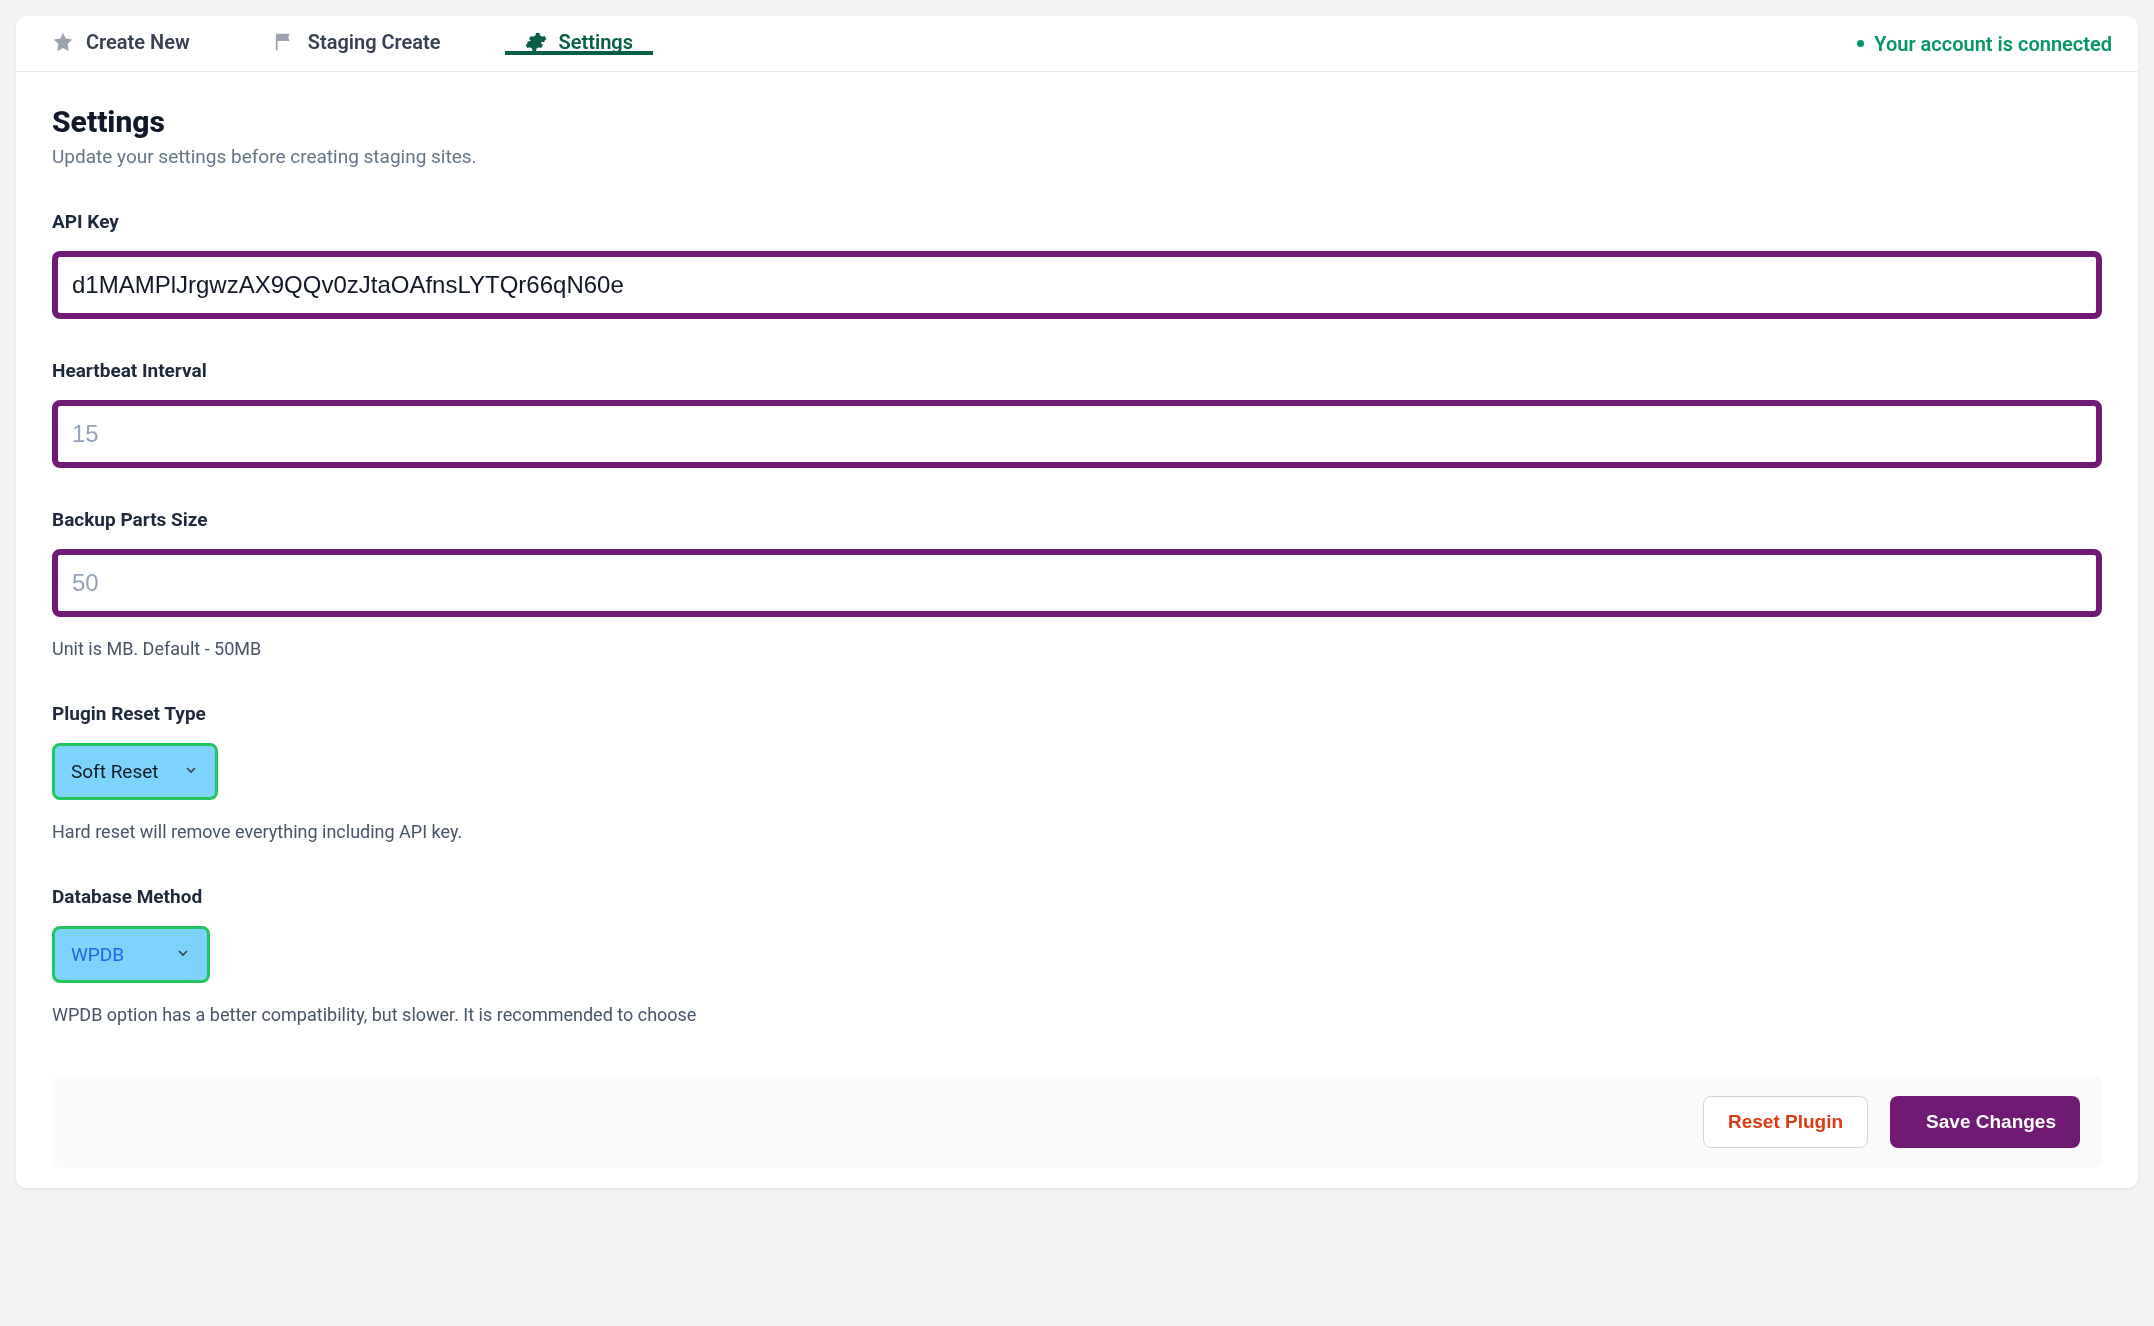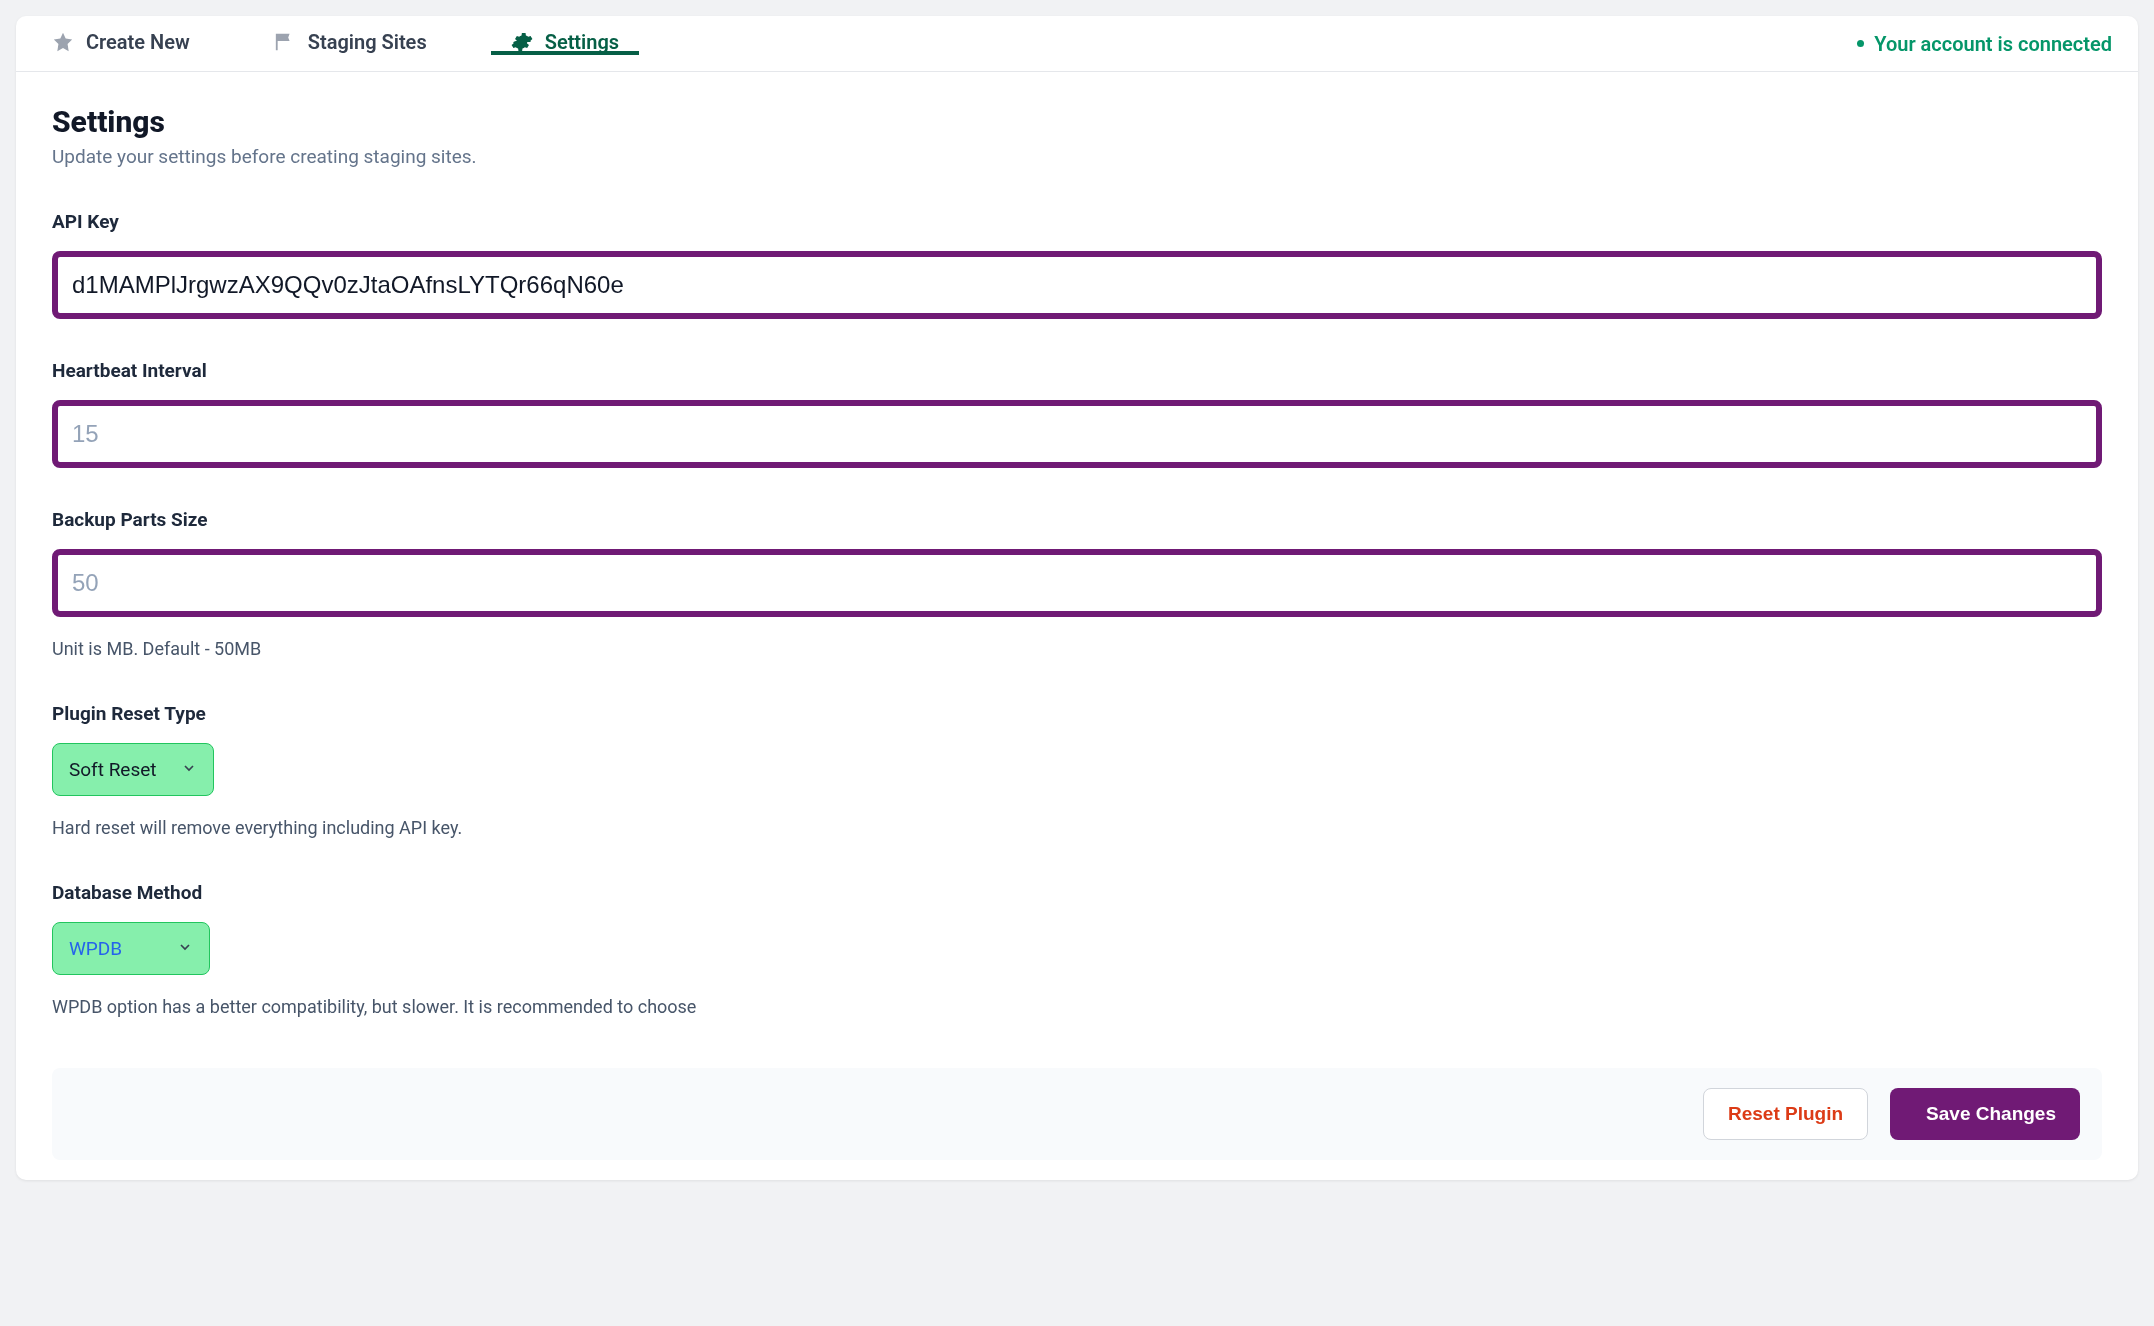--- a/index.html
+++ b/index.html
@@ -100,28 +100,28 @@
   .help {
     color: #475569;
     font-size: 18px;
     margin-top: 18px;
     line-height: 1.5;
   }
   .select {
     display: inline-flex;
     align-items: center;
     justify-content: space-between;
-    border: 1px solid #22c55e;
+    border: 3px solid #22c55e;
     border-radius: 8px;
     padding: 14px 16px;
     min-width: 158px;
     font-size: 19px;
     cursor: pointer;
     gap: 24px;
-    background: #86efac;
+    background: #7dd3fc;
   }
   .select .value { color: #111827; }
   .select.link .value { color: #2563eb; }
   .chev svg { stroke: #374151; }
   .footer {
     position: absolute;
     left: 36px; right: 36px; bottom: 20px;
     background: #f8fafc;
     border-radius: 8px;
     padding: 20px 22px;
@@ -161,21 +161,21 @@
           </svg>
       </span>
       <span>Create New</span>
     </div>
     <div class="tab inactive">
       <span class="icon">
         <svg width="22" height="22" viewBox="0 0 24 24">
             <path d="M4 3h13l-1.5 4L17 11H4v10H2V3z"></path>
           </svg>
       </span>
-      <span>Staging Sites</span>
+      <span>Staging Create</span>
     </div>
     <div class="tab active">
       <span class="icon">
         <svg width="22" height="22" viewBox="0 0 24 24">
             <path d="M12 8a4 4 0 100 8 4 4 0 000-8zm9.4 4a7.5 7.5 0 00-.15-1.5l2.1-1.65-2-3.46-2.5 1a7.6 7.6 0 00-2.6-1.5l-.38-2.64h-4l-.38 2.64a7.6 7.6 0 00-2.6 1.5l-2.5-1-2 3.46 2.1 1.65A7.5 7.5 0 002.6 12c0 .51.05 1.01.15 1.5l-2.1 1.65 2 3.46 2.5-1c.78.65 1.66 1.16 2.6 1.5l.38 2.64h4l.38-2.64a7.6 7.6 0 002.6-1.5l2.5 1 2-3.46-2.1-1.65c.1-.49.15-.99.15-1.5z"></path>
           </svg>
       </span>
       <span>Settings</span>
     </div>
     <div class="spacer"></div>

